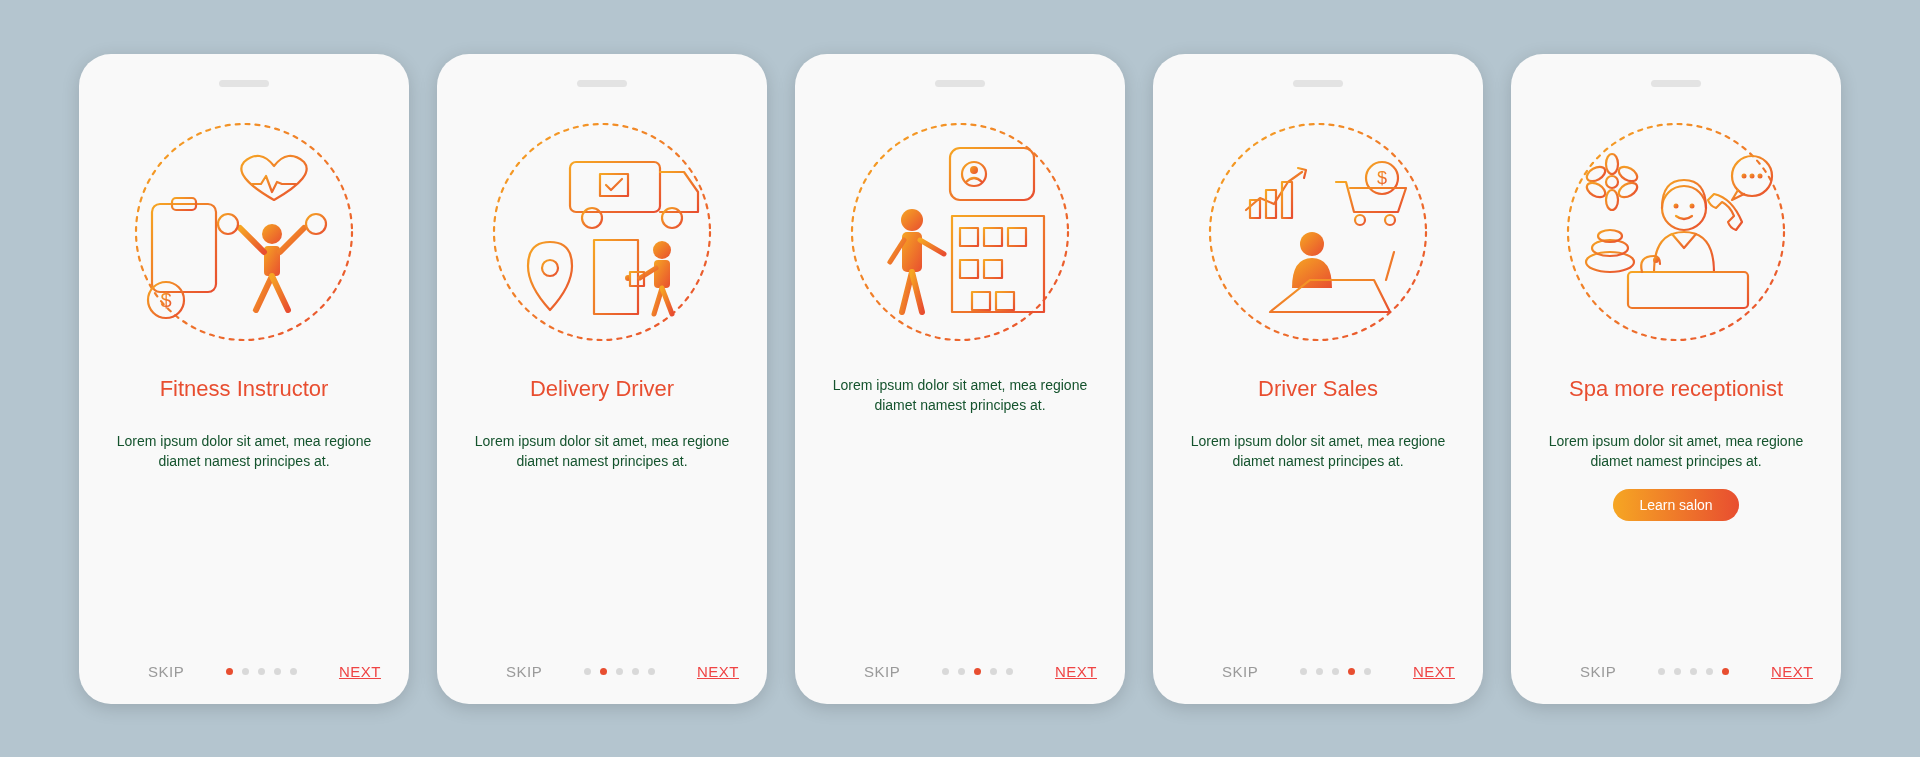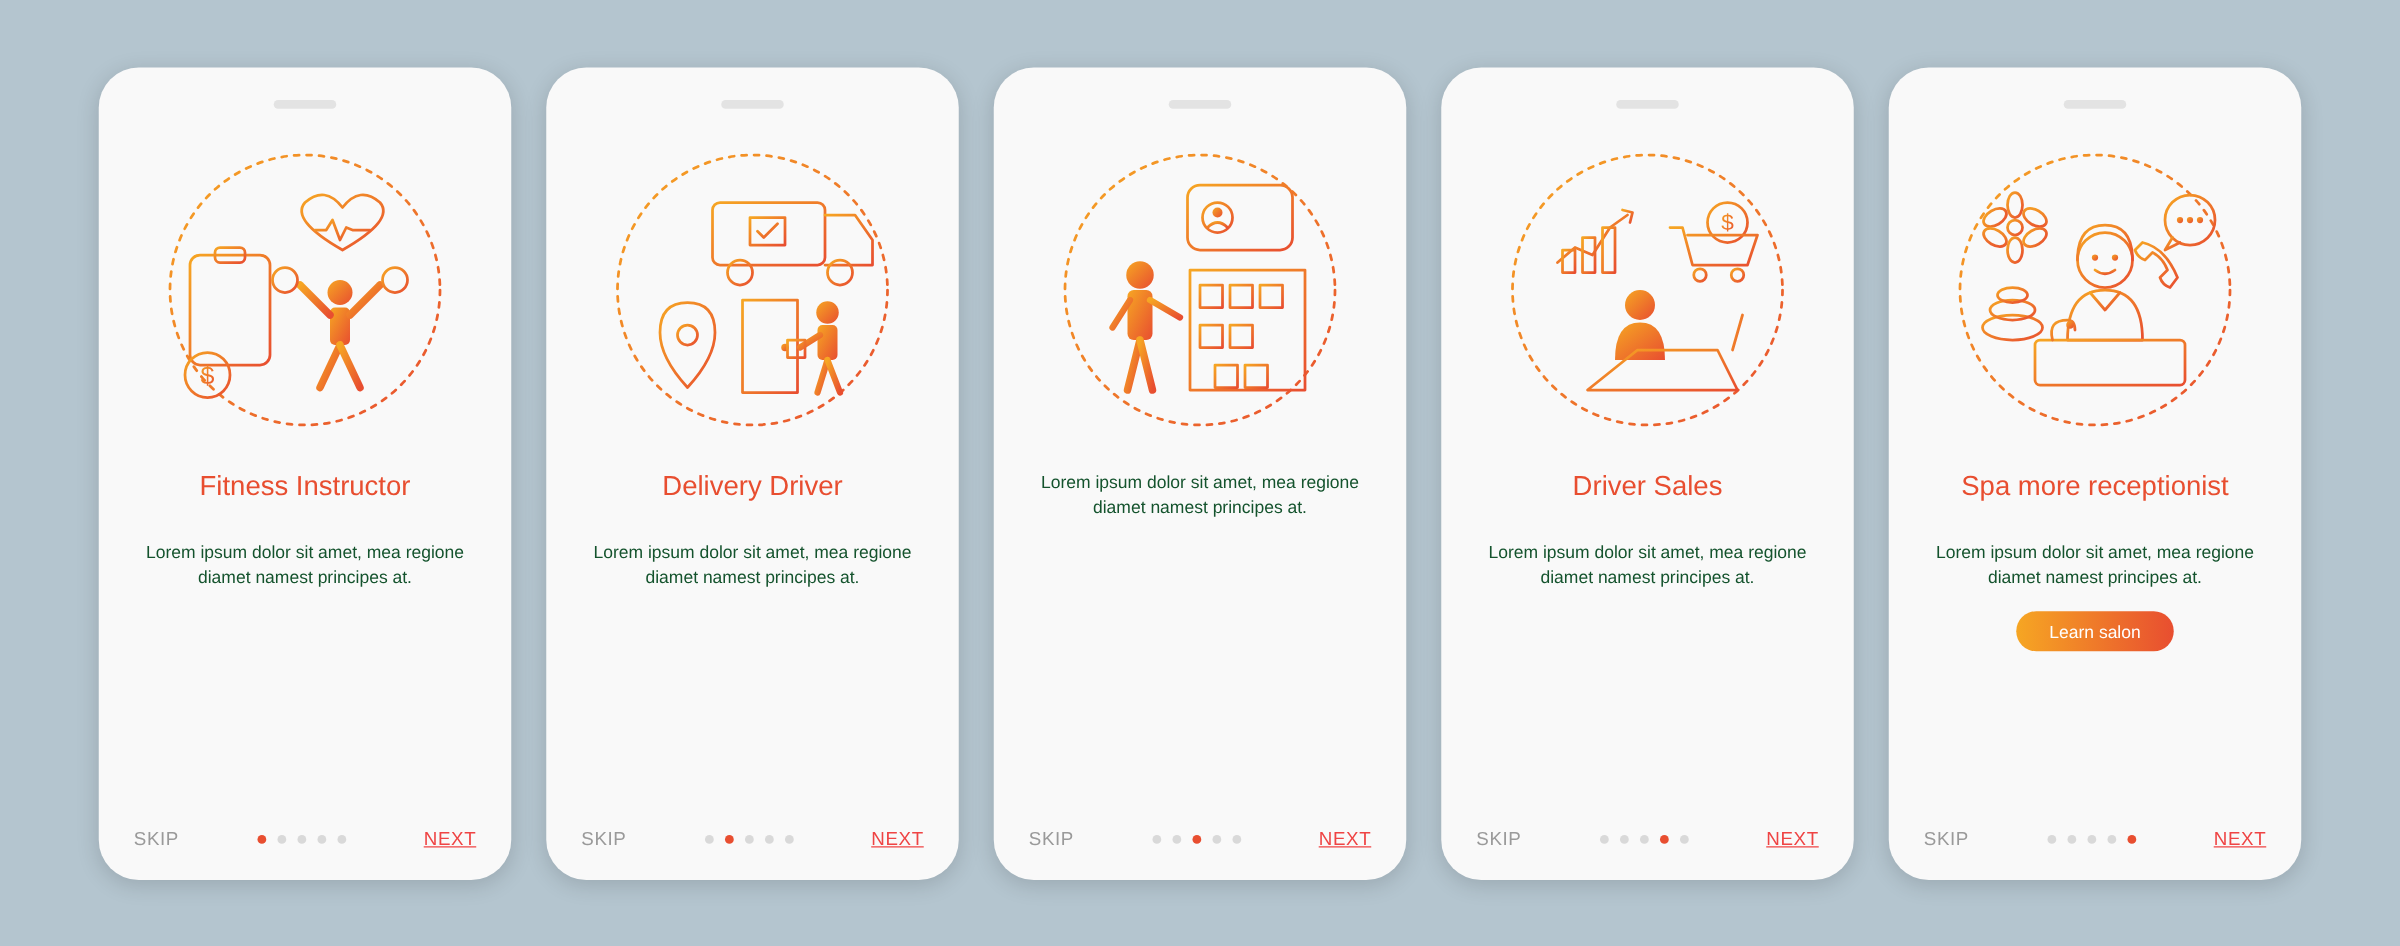--- a/index.html
+++ b/index.html
@@ -70,21 +70,21 @@
     border: none;
     cursor: pointer;
   }
   .footer {
     margin-top: auto;
     display: flex;
     align-items: center;
     justify-content: space-between;
     font-size: 15px;
   }
-  .skip { color: #9a9a9a; cursor: pointer; letter-spacing: 0.5px; }
+  .skip { color: #9a9a9a; cursor: pointer; letter-spacing: 0.5px; margin-left: 41px; }
   .next { color: #ef4444; cursor: pointer; letter-spacing: 0.5px; text-decoration: underline; }
   .dots { display: flex; gap: 9px; }
   .dot {
     width: 7px; height: 7px; border-radius: 50%;
     background: #d9d9d9;
   }
   .dot.active { background: #e84e30; }
   .grad-stroke { fill: none; stroke: url(#grad); stroke-width: 2.2; stroke-linecap: round; stroke-linejoin: round; }
   .grad-fill { fill: url(#grad); }
 </style>

